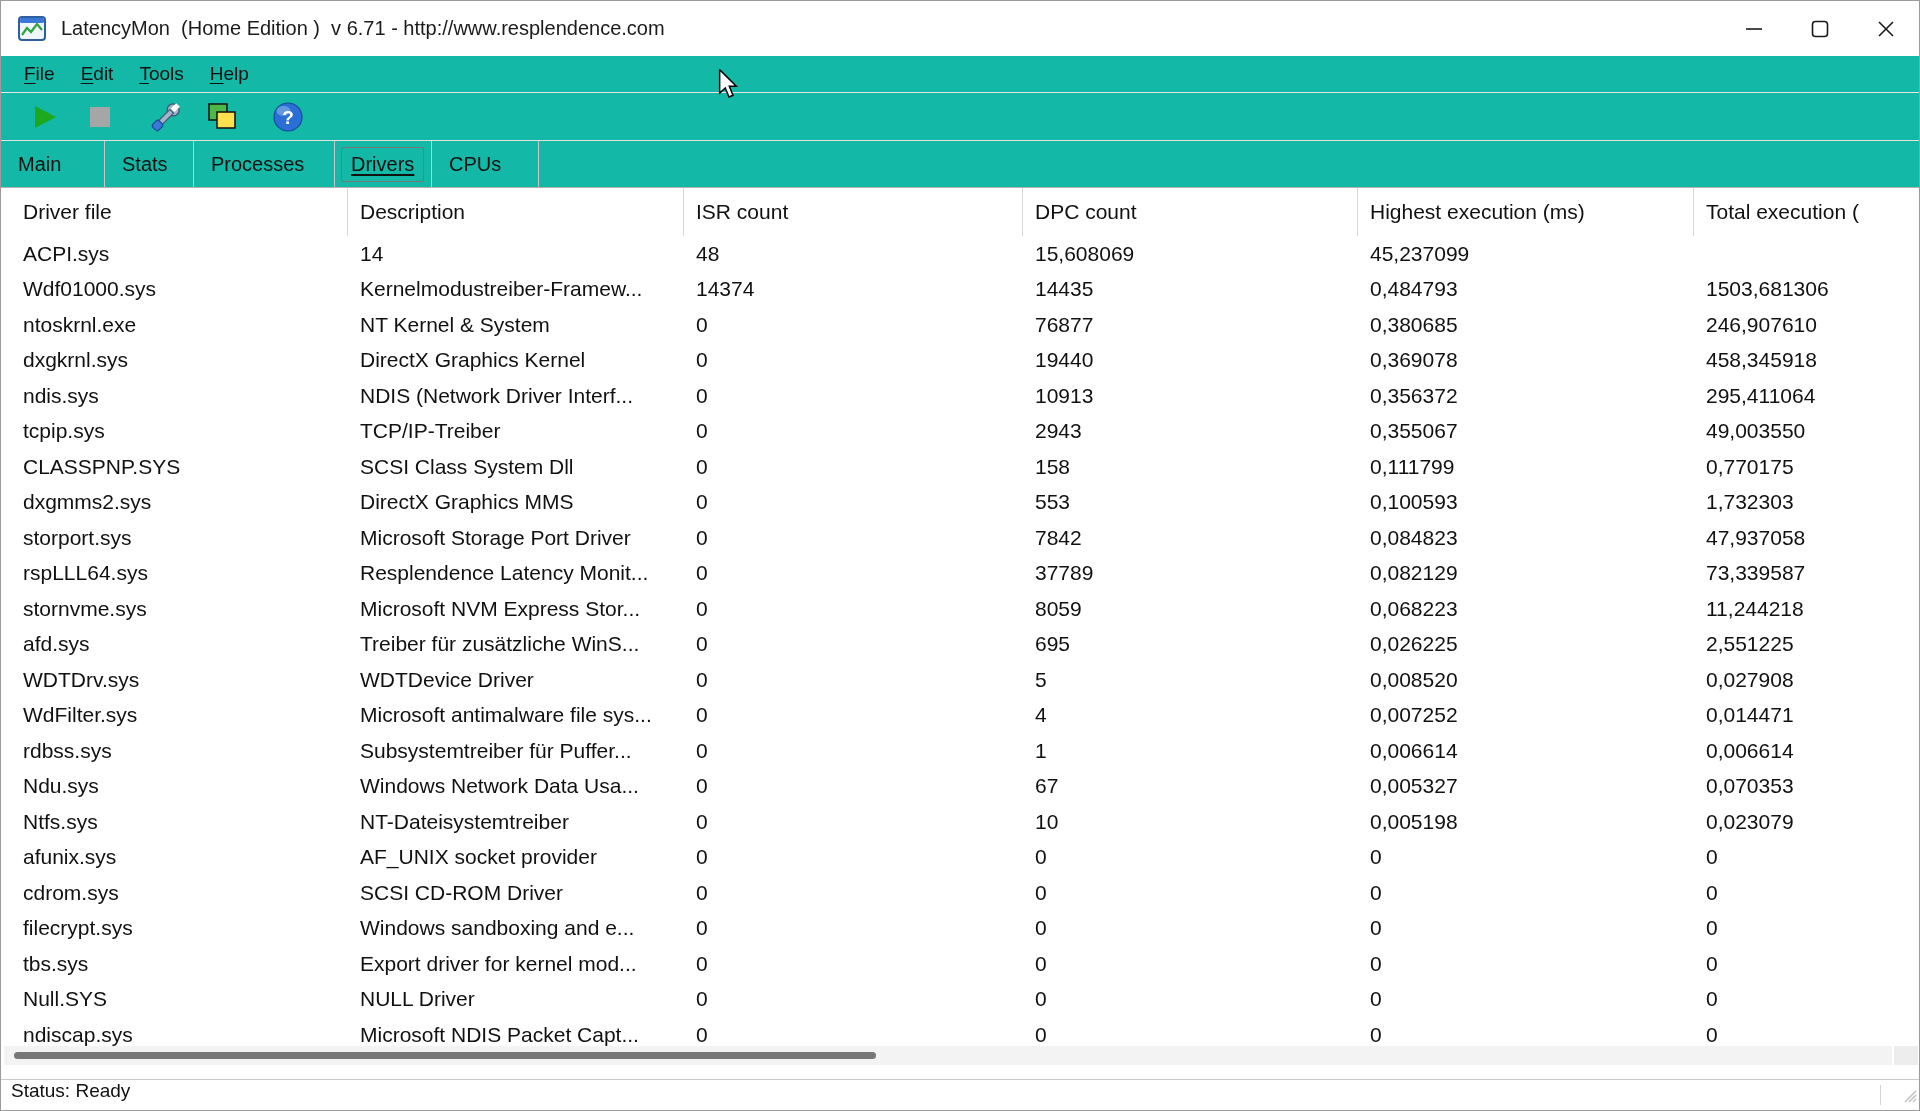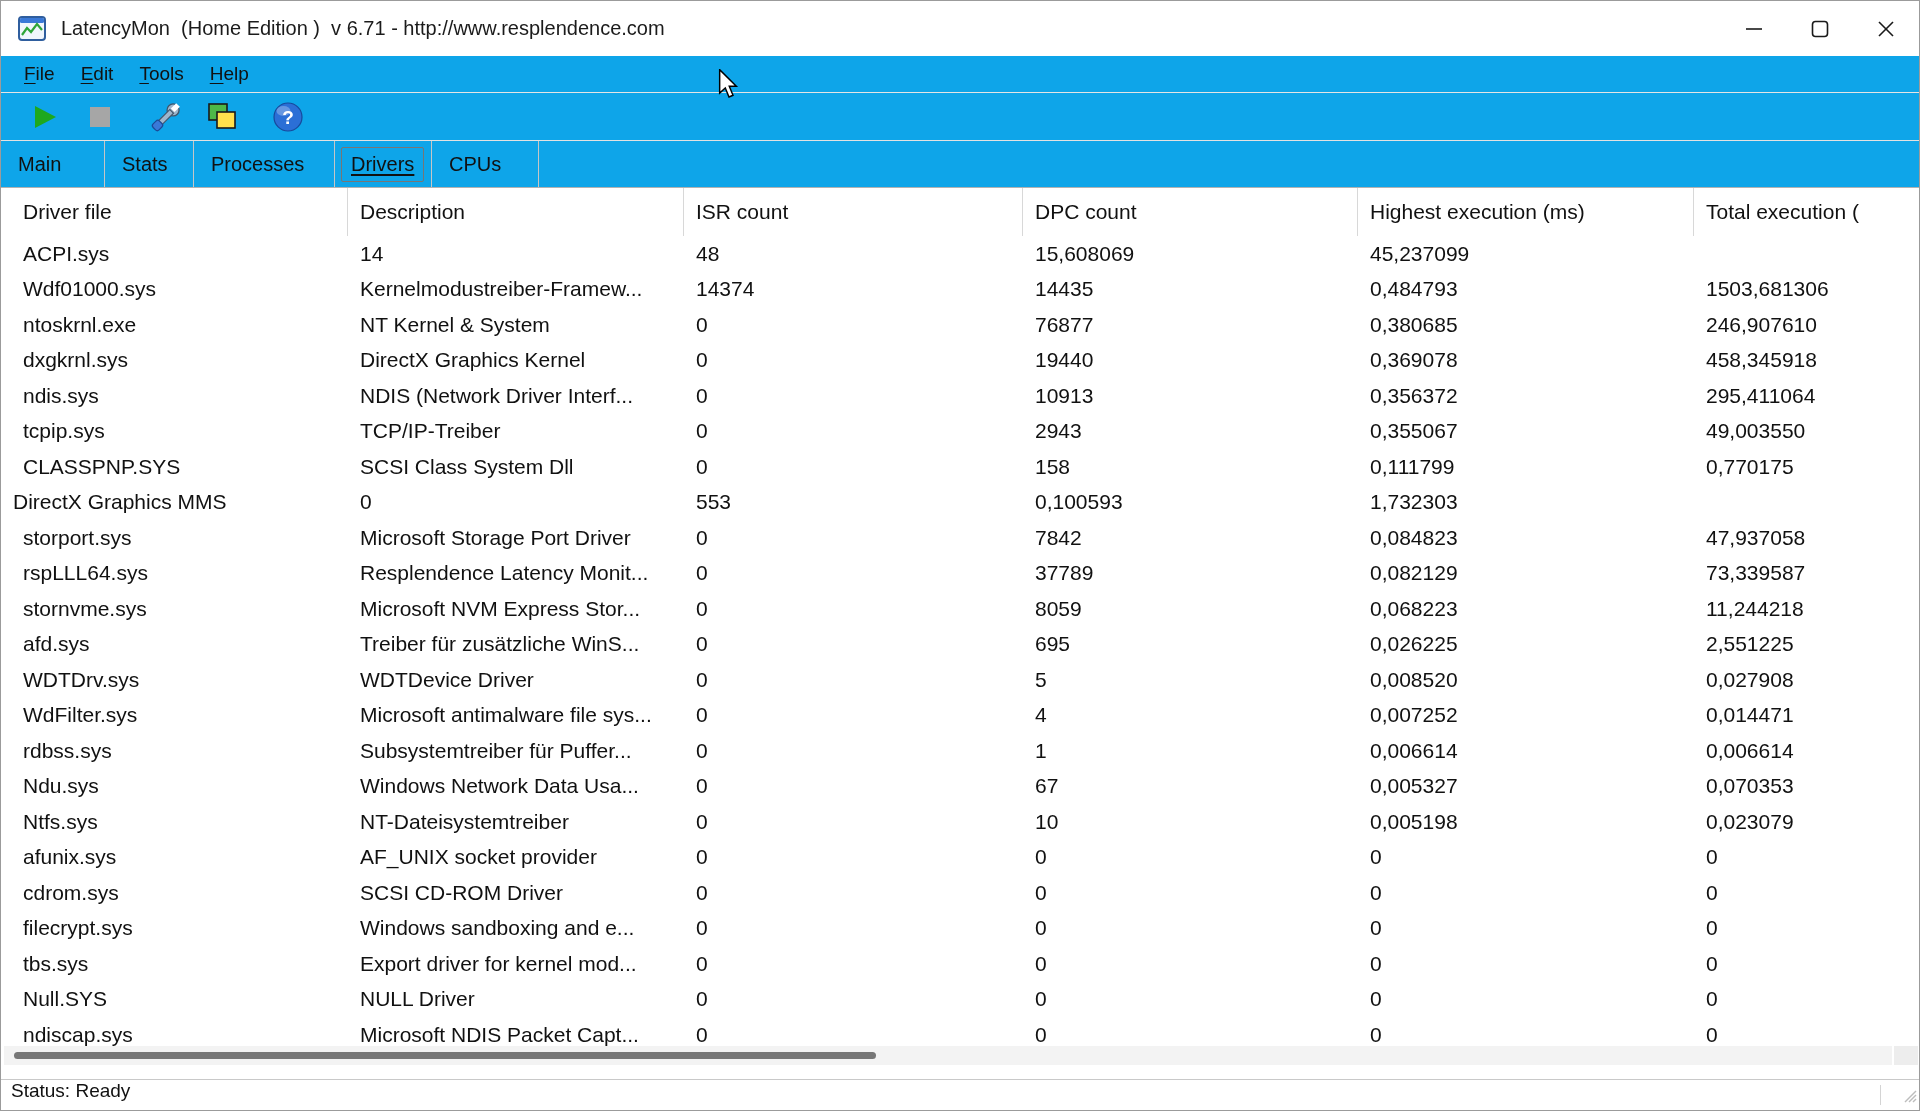--- a/index.html
+++ b/index.html
@@ -4,21 +4,21 @@
 <style>
   * { box-sizing: border-box; margin: 0; padding: 0; }
   html, body {
     width: 1920px; height: 1111px; overflow: hidden;
     background: #ffffff;
     font-family: "Liberation Sans", "DejaVu Sans", sans-serif;
     color: #111;
   }
   .window {
     position: relative; width: 1920px; height: 1111px;
-    background: #0ea5e9; border: 1px solid #9b9b9b;
+    background: #14b8a6; border: 1px solid #9b9b9b;
     display: flex; flex-direction: column;
   }
 
   
   .titlebar { flex: 0 0 55px; display: flex; align-items: center; background: #fff; }
   .app-icon { margin-left: 16px; width: 30px; height: 30px; flex: 0 0 30px; }
   .title { margin-left: 14px; font-size: 20px; color: #1b1b1b; white-space: pre; }
   .window-controls { margin-left: auto; display: flex; height: 100%; }
   .wc-btn { width: 66px; height: 100%; display: flex; align-items: center; justify-content: center; }
   .wc-btn svg { display: block; }
@@ -246,20 +246,21 @@
         </div>
         <div class="trow">
           <div class="tcell col0">CLASSPNP.SYS</div>
           <div class="tcell col1">SCSI Class System Dll</div>
           <div class="tcell col2">0</div>
           <div class="tcell col3">158</div>
           <div class="tcell col4">0,111799</div>
           <div class="tcell col5">0,770175</div>
         </div>
         <div class="trow">
+          <div class="tcell col0">dxgmms2.sys</div>
           <div class="tcell col1">DirectX Graphics MMS</div>
           <div class="tcell col2">0</div>
           <div class="tcell col3">553</div>
           <div class="tcell col4">0,100593</div>
           <div class="tcell col5">1,732303</div>
         </div>
         <div class="trow">
           <div class="tcell col0">storport.sys</div>
           <div class="tcell col1">Microsoft Storage Port Driver</div>
           <div class="tcell col2">0</div>

